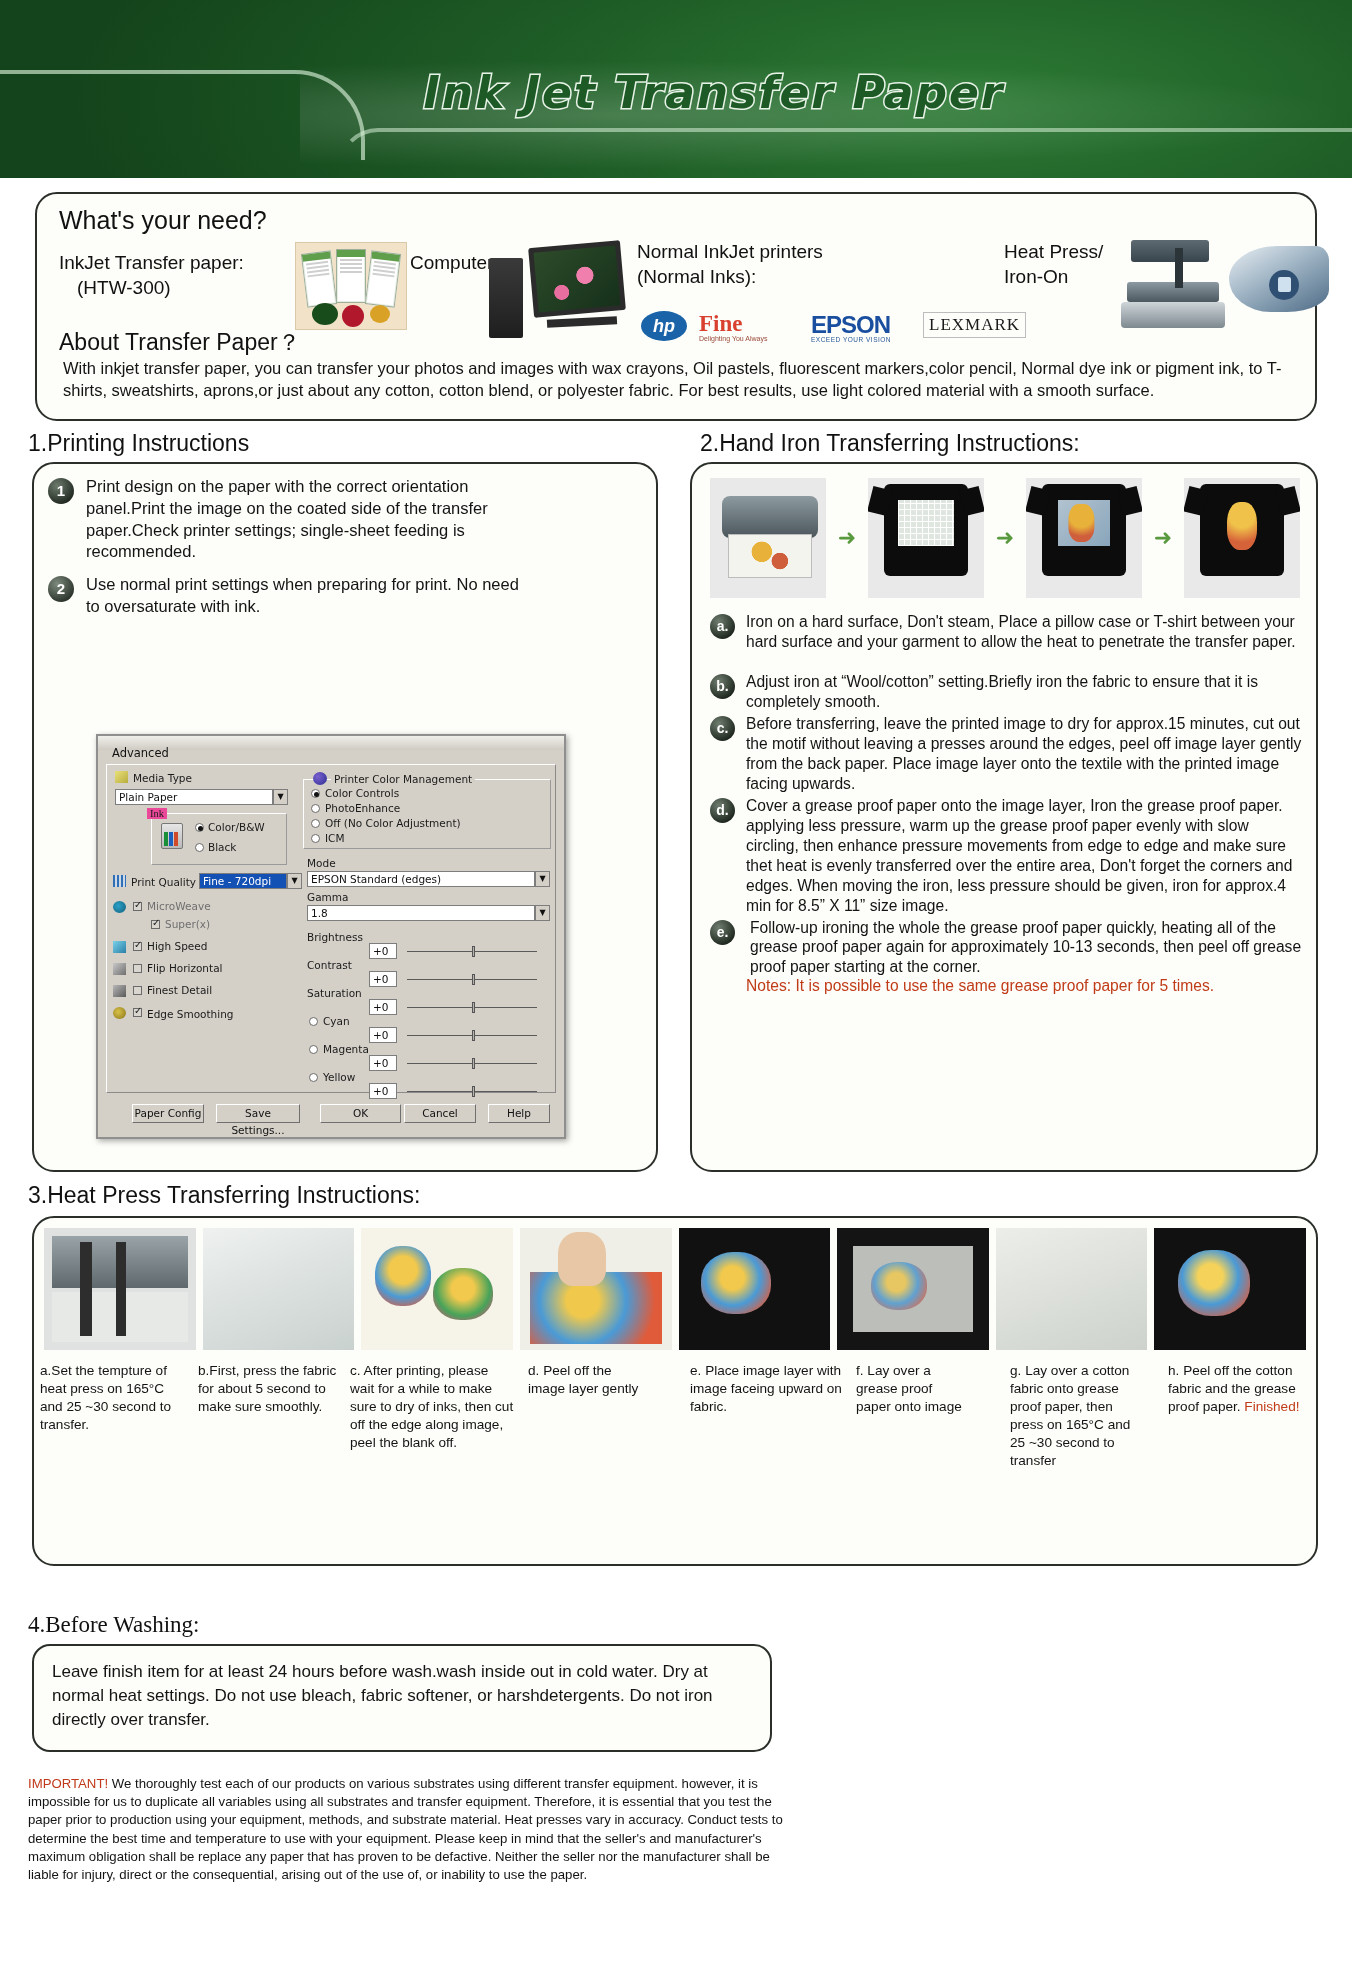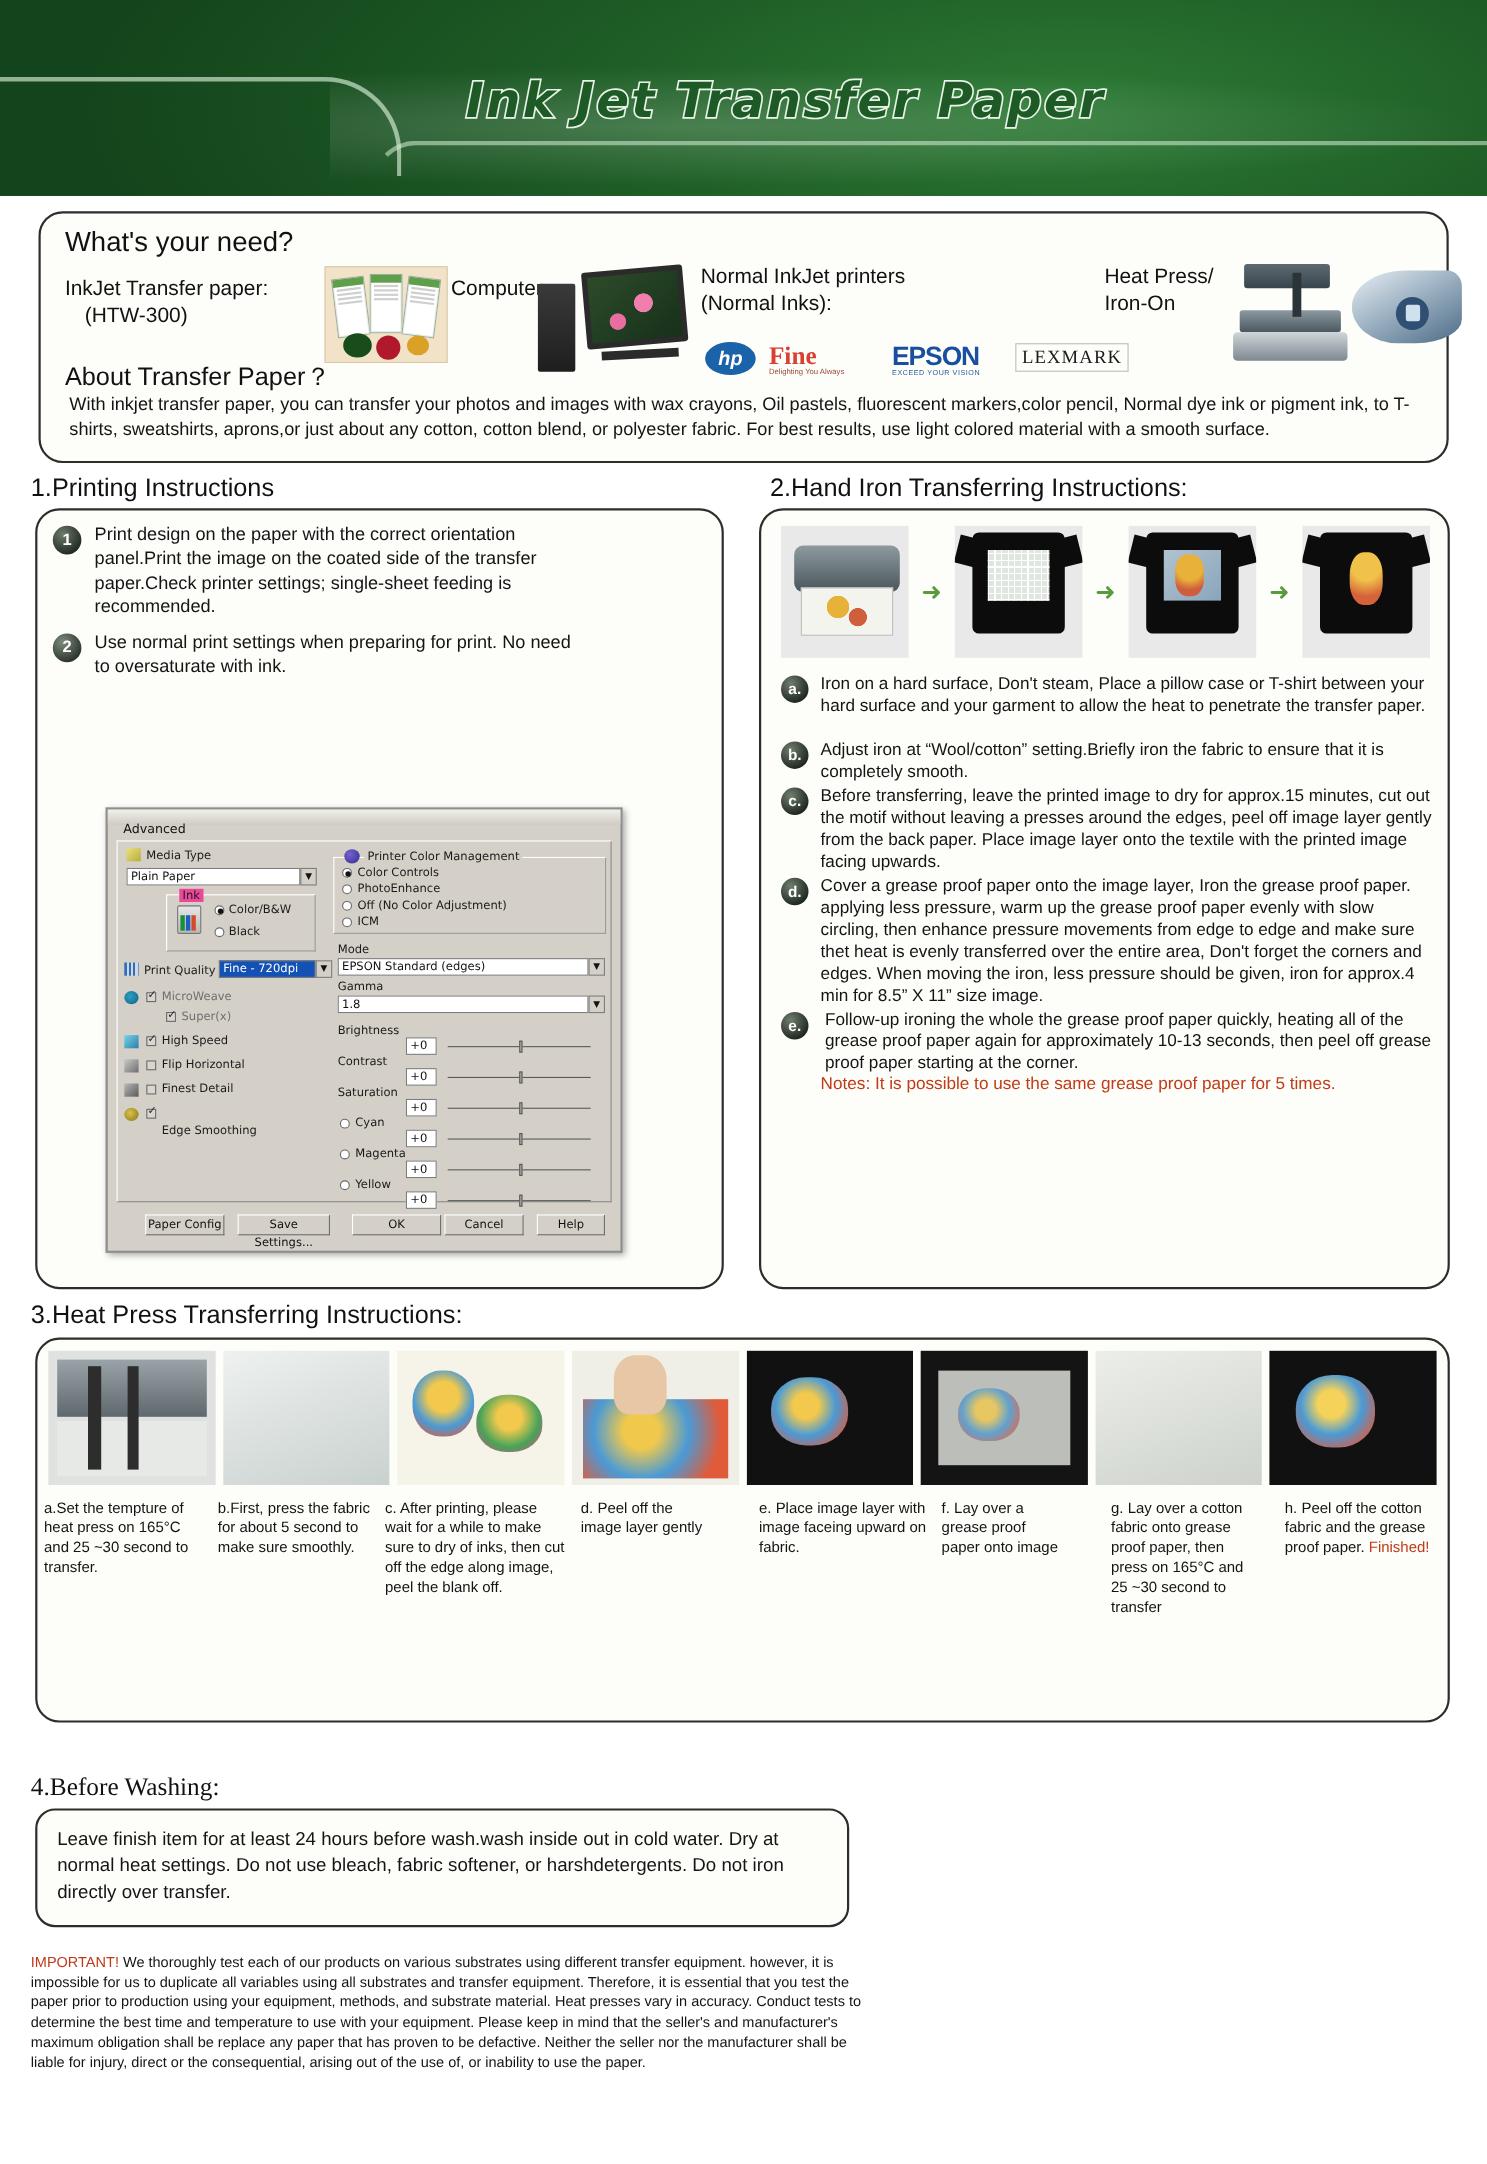--- a/index.html
+++ b/index.html
@@ -266,21 +266,21 @@
   <div class="titlestrip"></div>
   <div class="tab">Advanced</div>
   <div class="panel">
 
     <div class="dicon" style="left:8px; top:6px; background:linear-gradient(135deg,#e8e07a,#b9ad3e);"></div>
     <div class="dl" style="left:26px; top:7px;">Media Type</div>
     <div class="dfield" style="left:8px; top:24px; width:158px;">Plain Paper</div>
     <div class="darrow" style="left:166px; top:24px;">▼</div>
 
     <div class="dgroup" style="left:44px; top:48px; width:136px; height:52px;"></div>
-    <div class="dl" style="left:56px; top:43px; background:#ec4899; padding:0 3px;">Ink</div>
+    <div class="dl" style="left:40px; top:43px; background:#ec4899; padding:0 3px;font-family:Liberation Serif, serif;">Ink</div>
     <div class="dicon" style="left:54px; top:58px; width:22px; height:26px; background:linear-gradient(180deg,#e6e6e6,#b9b9b9); border:1px solid #777; border-radius:2px;">
       <div style="position:absolute;left:2px;top:8px;width:4px;height:14px;background:#1a8f3a;"></div>
       <div style="position:absolute;left:7px;top:8px;width:4px;height:14px;background:#1b5fbf;"></div>
       <div style="position:absolute;left:12px;top:8px;width:4px;height:14px;background:#d14a2a;"></div>
     </div>
     <div class="dradio on" style="left:88px; top:58px;"></div>
     <div class="dl" style="left:101px; top:56px;">Color/B&amp;W</div>
     <div class="dradio" style="left:88px; top:78px;"></div>
     <div class="dl" style="left:101px; top:76px;">Black</div>
 
@@ -304,21 +304,21 @@
     <div class="dicon" style="left:6px; top:198px; background:linear-gradient(135deg,#c9c9c9,#6e6e6e);"></div>
     <div class="dcheck" style="left:26px; top:199px;"></div>
     <div class="dl" style="left:40px; top:197px;">Flip Horizontal</div>
 
     <div class="dicon" style="left:6px; top:220px; background:linear-gradient(135deg,#b7b7b7,#5a5a5a);"></div>
     <div class="dcheck" style="left:26px; top:221px;"></div>
     <div class="dl" style="left:40px; top:219px;">Finest Detail</div>
 
     <div class="dicon" style="left:6px; top:242px; background:radial-gradient(circle at 40% 40%,#d8c24a,#8a7418);border-radius:50%;"></div>
     <div class="dcheck on" style="left:26px; top:243px;"></div>
-    <div class="dl" style="left:40px; top:257px;">Edge Smoothing</div>
+    <div class="dl" style="left:40px; top:243px;">Edge Smoothing</div>
 
     <div class="dgroup" style="left:196px; top:14px; width:248px; height:70px;"></div>
     <div class="dicon" style="left:206px; top:7px; width:14px; height:13px; background:radial-gradient(circle at 35% 35%,#7a5fd0,#2b2f8f); border-radius:50%;"></div>
     <div class="dl" style="left:224px; top:8px; background:#d4d0c8; padding:0 3px;">Printer Color Management</div>
 
     <div class="dradio on" style="left:204px; top:24px;"></div>
     <div class="dl" style="left:218px; top:22px;">Color Controls</div>
     <div class="dradio" style="left:204px; top:39px;"></div>
     <div class="dl" style="left:218px; top:37px;">PhotoEnhance</div>
     <div class="dradio" style="left:204px; top:54px;"></div>

